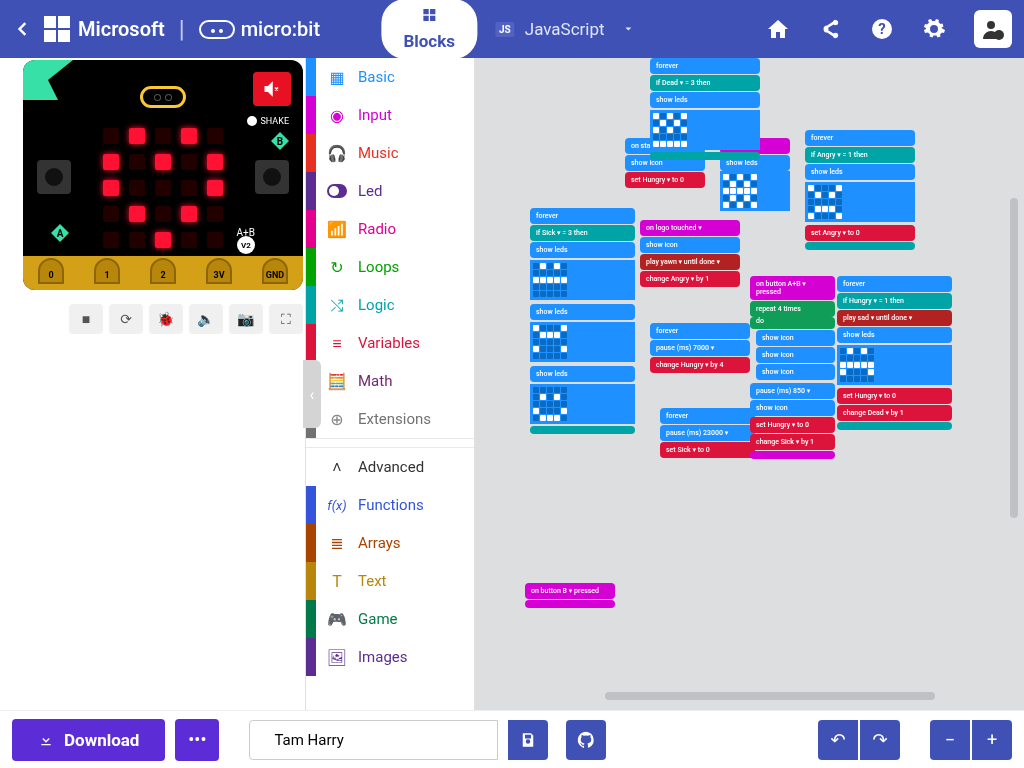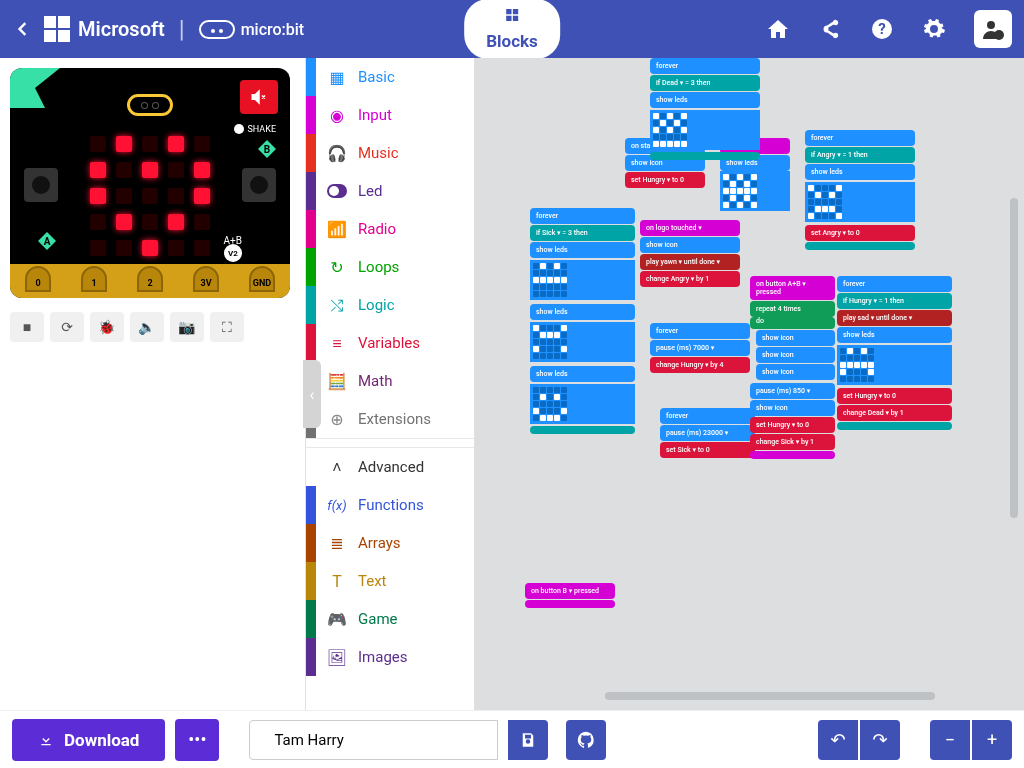--- a/index.html
+++ b/index.html
@@ -5,38 +5,38 @@
   * { box-sizing: border-box; margin: 0; padding: 0; font-family: -apple-system, BlinkMacSystemFont, 'Segoe UI', Roboto, sans-serif; }
   body { width: 1024px; height: 768px; overflow: hidden; background: #fff; display: flex; flex-direction: column; }
   
   
   .header { height: 58px; background: #3f51b5; display: flex; align-items: center; padding: 0 12px; color: #fff; }
   .back-btn { width: 20px; height: 20px; margin-right: 12px; cursor: pointer; }
   .ms-logo { display: flex; align-items: center; font-weight: 600; font-size: 20px; }
   .ms-squares { display: inline-grid; grid-template-columns: 12px 12px; grid-template-rows: 12px 12px; gap: 2px; margin-right: 8px; }
   .ms-squares span { background: #fff; }
   .divider { margin: 0 14px; font-size: 24px; opacity: 0.7; }
-  .microbit-logo { display: flex; align-items: center; font-weight: 500; font-size: 16px; }
+  .microbit-logo { display: flex; align-items: center; font-weight: 500; font-size: 20px; }
   .microbit-badge { display: inline-block; border: 2.5px solid #fff; border-radius: 14px; padding: 2px 10px; margin-right: 6px; font-size: 10px; letter-spacing: 1px; }
   .microbit-dots { display: inline-flex; gap: 4px; }
   .microbit-dots i { width: 4px; height: 4px; background: #fff; border-radius: 50%; }
   .tabbar { display: flex; align-items: center; margin-left: auto; margin-right: auto; position: absolute; left: 50%; transform: translateX(-50%); }
   .tab-blocks { background: #fff; color: #3f51b5; border-radius: 24px; padding: 8px 22px; font-weight: 700; font-size: 17px; display: flex; align-items: center; gap: 8px; cursor: pointer; flex-direction: column; }
   .tab-js { color: #e0e4f7; padding: 8px 8px 8px 18px; font-size: 17px; display: flex; align-items: center; gap: 10px; cursor: pointer; }
   .js-badge { background: #5262c1; color: #fff; font-size: 10px; padding: 2px 4px; border-radius: 2px; font-weight: 700; }
   .chevron-down { width: 12px; height: 12px; margin-left: 8px; }
   .header-icons { margin-left: auto; display: flex; align-items: center; gap: 28px; }
   .hicon { width: 24px; height: 24px; cursor: pointer; display: flex; align-items: center; justify-content: center; font-size: 22px; }
   .avatar-btn { width: 38px; height: 38px; background: #fff; border-radius: 6px; display: flex; align-items: center; justify-content: center; cursor: pointer; }
   
   
   .main { flex: 1; display: flex; overflow: hidden; }
   
   
-  .sim-panel { width: 305px; background: #fff; display: flex; flex-direction: column; align-items: flex-start; padding: 10px; }
+  .sim-panel { width: 305px; background: #fff; display: flex; flex-direction: column; align-items: flex-end; padding: 2px; }
   .microbit-sim { width: 280px; height: 230px; background: #000; border-radius: 12px; position: relative; overflow: hidden; }
   .sim-corner-tl { position: absolute; top: 0; left: 0; width: 50px; height: 40px; background: #37e0a6; clip-path: polygon(0 0, 100% 0, 50% 50%, 70% 100%, 0 100%); }
   .sim-mute { position: absolute; top: 12px; right: 12px; width: 38px; height: 34px; background: #e81123; border-radius: 4px; display: flex; align-items: center; justify-content: center; color: #fff; font-size: 16px; }
   .sim-shake { position: absolute; top: 56px; right: 14px; color: #fff; font-size: 9px; display: flex; align-items: center; gap: 4px; }
   .sim-shake::before { content: ''; width: 10px; height: 10px; background: #fff; border-radius: 50%; }
   .sim-btn-b { position: absolute; top: 72px; right: 14px; width: 18px; height: 18px; background: #37e0a6; color: #000; font-size: 10px; font-weight: 700; display: flex; align-items: center; justify-content: center; clip-path: polygon(50% 0, 100% 50%, 50% 100%, 0 50%); }
   .sim-oval { position: absolute; top: 26px; left: 50%; transform: translateX(-50%); width: 46px; height: 22px; border: 3px solid #f9c834; border-radius: 14px; display: flex; align-items: center; justify-content: center; gap: 6px; }
   .sim-oval i { width: 5px; height: 5px; background: #000; border-radius: 50%; box-shadow: 0 0 0 1px #555; }
   .led-grid { position: absolute; top: 68px; left: 50%; transform: translateX(-50%); display: grid; grid-template-columns: repeat(5, 16px); grid-template-rows: repeat(5, 16px); gap: 10px; }
   .led { width: 16px; height: 16px; background: #200; border-radius: 2px; }
@@ -134,20 +134,27 @@
     <span>micro:bit</span>
   </div>
 
   <div class="tabbar">
     <div class="tab-blocks">
       <svg width="16" height="16" viewBox="0 0 24 24">
           <path fill="#3f51b5" d="M3 3h8v8H3zM13 3h8v8h-8zM3 13h8v8H3zM13 13h8v8h-8z"></path>
         </svg>
       <span>Blocks</span>
     </div>
+    <div class="tab-js">
+      <span class="js-badge">JS</span>
+      <span>JavaScript</span>
+      <svg class="chevron-down" viewBox="0 0 24 24">
+          <path fill="#e0e4f7" d="M6 9l6 6 6-6z"></path>
+        </svg>
+    </div>
   </div>
 
   <div class="header-icons">
     <div class="hicon">
         <svg width="24" height="24" viewBox="0 0 24 24">
           <path fill="#fff" d="M12 3l10 9h-3v9h-5v-6h-4v6H5v-9H2z"></path>
         </svg>
       </div>
     <div class="hicon">
         <svg width="22" height="22" viewBox="0 0 24 24">

